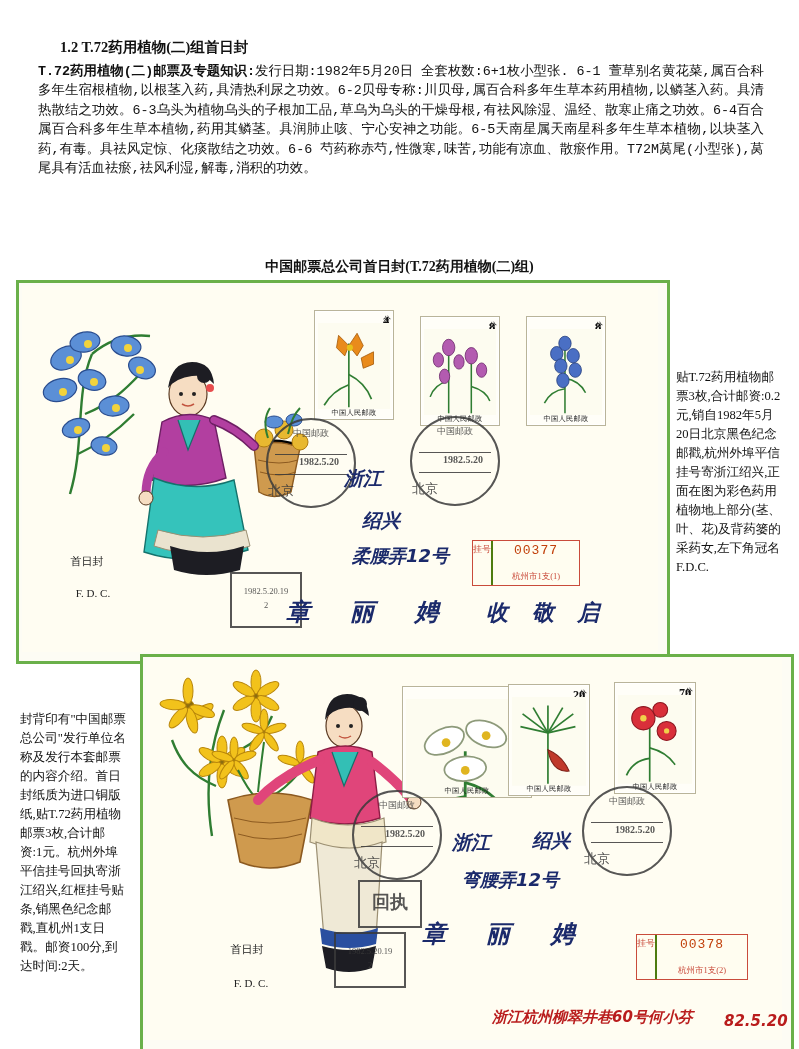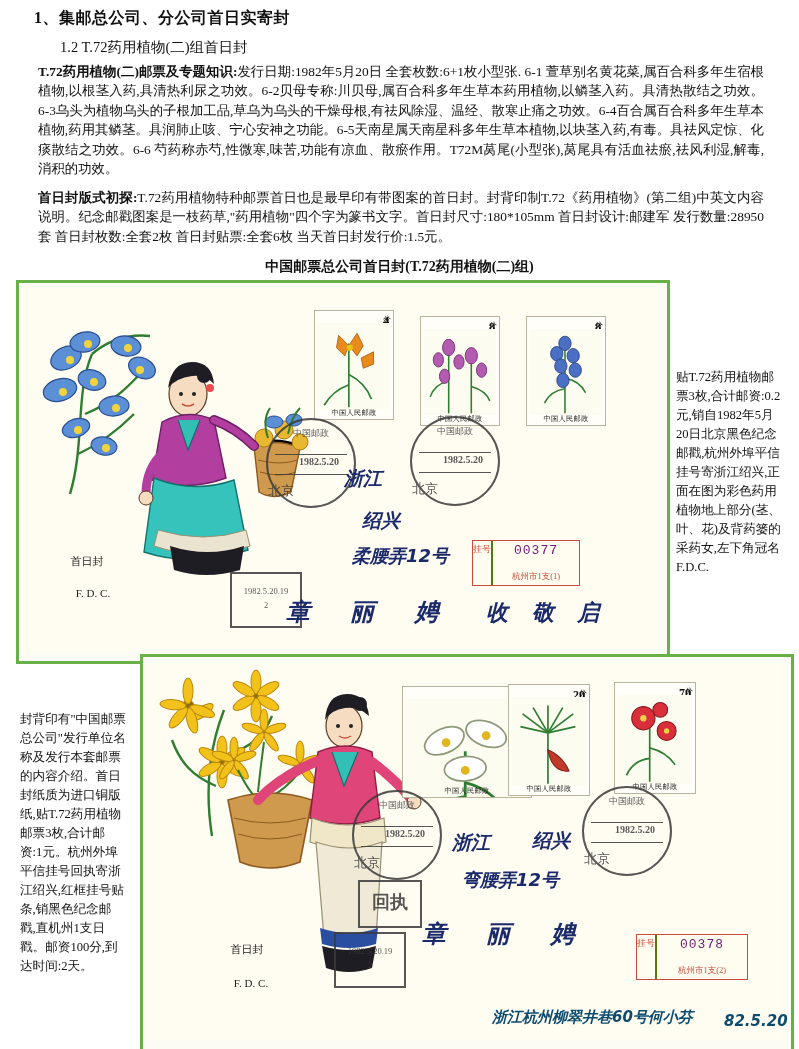--- a/index.html
+++ b/index.html
@@ -13,27 +13,27 @@
   }
   .page{position:relative;width:799px;height:1049px;}
 
   
   .hdr1{
     position:absolute;left:34px;top:8px;width:740px;
     font-size:16px;font-weight:bold;letter-spacing:.5px;
   }
   .hdr2{
     position:absolute;left:60px;top:38px;width:700px;
-    font-size:14.5px;font-weight:normal;
+    font-size:14.5px;font-weight:bold;
   }
   .para{
     position:absolute;left:38px;width:726px;
     font-size:13.4px;line-height:19.4px;text-align:justify;
   }
-  .p1{top:62px;}
+  .p1{top:62px;font-family:Liberation Mono, monospace;}
   .p2{top:188px;}
   .b{font-weight:bold;}
   .title-center{
     position:absolute;left:0;top:258px;width:799px;text-align:center;
     font-size:14px;font-weight:bold;
   }
 
   
   .imgwrap{position:absolute;left:0;top:280px;width:799px;height:769px;}
 
@@ -92,55 +92,51 @@
     display:flex;align-items:stretch;
   }
   .reglabel .rl-left{
     width:18px;border-right:2px solid #4d7c0f;color:#c94b3b;
     font-size:9px;line-height:11px;text-align:center;padding-top:3px;
   }
   .reglabel .rl-right{flex:1;position:relative;}
   .reglabel .rl-num{
     position:absolute;top:2px;left:0;width:100%;text-align:center;
     font-family:"Liberation Mono","DejaVu Sans Mono",monospace;
-    font-size:13px;color:#701a75;letter-spacing:1px;
+    font-size:13px;color:#c2410c;letter-spacing:1px;
   }
   .reglabel .rl-city{
     position:absolute;bottom:2px;left:0;width:100%;text-align:center;
     font-size:8.5px;color:#c94b3b;
   }
 
   
   .hand{
     position:absolute;color:#1b2a6b;
     font-family:"DejaVu Sans",sans-serif;
     font-style:italic;font-weight:bold;
   }
-  .hand-blk{color:#0c4a6e;}
+  .hand-blk{color:#b91c1c;}
 
   
   .fdc{
     position:absolute;font-size:11px;color:#222;text-align:center;line-height:15px;
   }
 </style>
 </head>
 <body>
 
 <div class="page">
 
-  <div class="hdr1">1、集邮总公司、分公司首日实寄封</div>
   <div class="hdr2">1.2  T.72药用植物(二)组首日封</div>
 
   <div class="para p1">
     <span class="b">T.72药用植物(二)邮票及专题知识:</span><span>发行日期:1982年5月20日  全套枚数:6+1枚小型张. 6-1 萱草别名黄花菜,属百合科多年生宿根植物,以根茎入药,具清热利尿之功效。6-2贝母专称:川贝母,属百合科多年生草本药用植物,以鳞茎入药。具清热散结之功效。6-3乌头为植物乌头的子根加工品,草乌为乌头的干燥母根,有祛风除湿、温经、散寒止痛之功效。6-4百合属百合科多年生草本植物,药用其鳞茎。具润肺止咳、宁心安神之功能。6-5天南星属天南星科多年生草本植物,以块茎入药,有毒。具祛风定惊、化痰散结之功效。6-6 芍药称赤芍,性微寒,味苦,功能有凉血、散瘀作用。T72M莴尾(小型张),莴尾具有活血祛瘀,祛风利湿,解毒,消积的功效。</span>
   </div>
 
-  <div class="para p2">
-    <span class="b">首日封版式初探:</span><span>T.72药用植物特种邮票首日也是最早印有带图案的首日封。封背印制T.72《药用植物》(第二组)中英文内容说明。纪念邮戳图案是一枝药草,"药用植物"四个字为篆书文字。首日封尺寸:180*105mm   首日封设计:邮建军   发行数量:28950套    首日封枚数:全套2枚    首日封贴票:全套6枚    当天首日封发行价:1.5元。</span>
-  </div>
 
   <div class="title-center">中国邮票总公司首日封(T.72药用植物(二)组)</div>
 
   <div class="imgwrap">
 
     <div class="sidetext side-right">贴T.72药用植物邮票3枚,合计邮资:0.2元,销自1982年5月20日北京黑色纪念邮戳,杭州外埠平信挂号寄浙江绍兴,正面在图为彩色药用植物地上部分(茎、叶、花)及背药篓的采药女,左下角冠名F.D.C.</div>
 
     <div class="sidetext side-left">封背印有"中国邮票总公司"发行单位名称及发行本套邮票的内容介绍。首日封纸质为进口铜版纸,贴T.72药用植物邮票3枚,合计邮资:1元。杭州外埠平信挂号回执寄浙江绍兴,红框挂号贴条,销黑色纪念邮戳,直机州1支日戳。邮资100分,到达时间:2天。</div>
 
     <div class="frame frame-top"></div>

